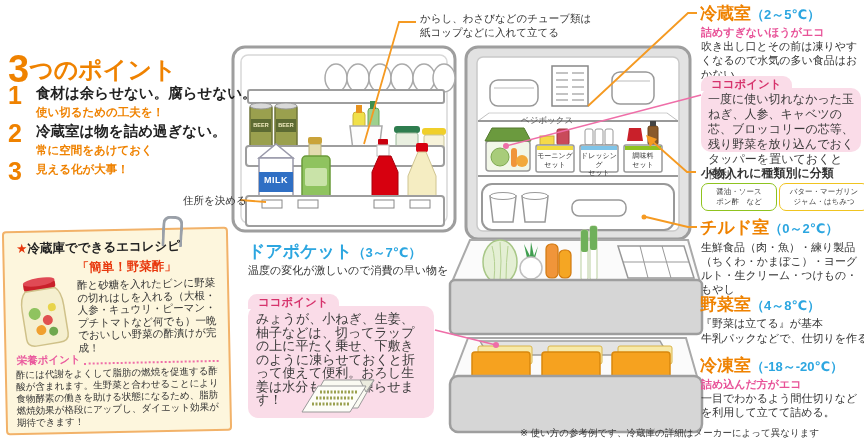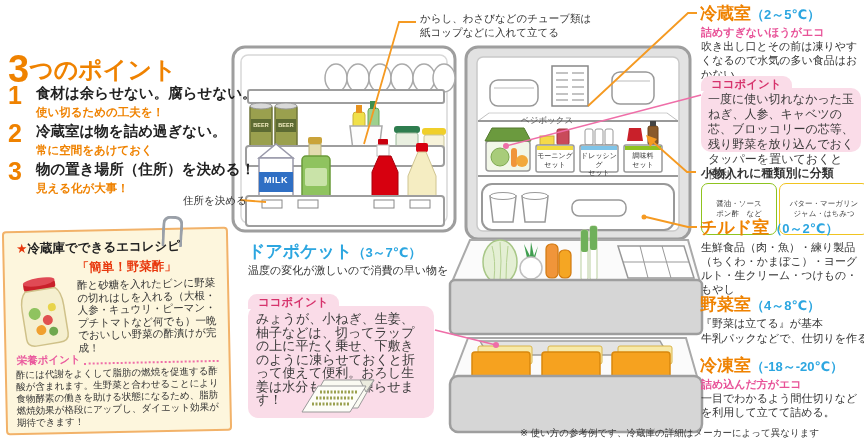--- a/index.html
+++ b/index.html
@@ -37,21 +37,21 @@
   .eco{font-size:11px;font-weight:bold;color:#e85298;white-space:nowrap;text-align:center;}
   .body-s{font-size:11px;line-height:14px;color:#333;}
   .preline{white-space:pre-line;}
   
   .pbox{position:absolute;background:#fadce8;border-radius:10px;}
   .ptab{position:absolute;top:-12px;left:0;background:#fadce8;border-radius:9px 9px 0 0;
         padding:2px 10px 0;font-weight:bold;font-size:11.5px;line-height:13px;color:#d6336c;white-space:nowrap;}
   .pbody{padding:6px 8px;font-size:13px;line-height:13px;color:#3a3a3a;}
   
   .kbox{position:absolute;background:#fff;border:1.5px solid;border-radius:7px;font-size:7.5px;
-        line-height:10px;text-align:center;padding:15px 3px;white-space:pre-line;color:#444;}
+        line-height:10px;text-align:center;padding:3px 3px;white-space:pre-line;color:#444;}
   
   .setlbl{position:absolute;font-size:7px;line-height:8.5px;text-align:center;color:#333;white-space:pre-line;}
   .milk{position:absolute;font-size:9px;font-weight:bold;color:#fff;text-align:center;letter-spacing:.5px;}
   .beer{position:absolute;font-size:5.5px;font-weight:bold;color:#f2ecc0;text-align:center;}
   .vegebox-lbl{position:absolute;font-size:8.5px;color:#555;white-space:nowrap;margin-left:38px;}
   .footnote{font-size:9.5px;color:#333;white-space:nowrap;}
   .callout-txt{font-size:10.5px;line-height:14px;color:#333;}
 </style>
 </head>
 <body>
@@ -242,21 +242,20 @@
     <div class="ttl">食材は余らせない。腐らせない。</div>
     <div class="sub">使い切るための工夫を！</div>
   </div>
   <div class="abs point" style="top:122px;z-index:2">
     <span class="num">2</span>
     <div class="ttl">冷蔵室は物を詰め過ぎない。</div>
     <div class="sub">常に空間をあけておく</div>
   </div>
   <div class="abs point" style="top:160px;z-index:2">
     <span class="num">3</span>
-    <div class="ttl">物の置き場所（住所）を決める！</div>
     <div class="sub">見える化が大事！</div>
   </div>
 
   <div class="abs recipe" style="z-index:2">
     <div class="clip"></div>
     <div class="r-head">
       <span class="star">★</span><span>冷蔵庫でできるエコレシピ</span>
     </div>
     <svg class="jar" width="56" height="76" viewBox="0 0 56 76">
       <g transform="rotate(-8 28 38)">

